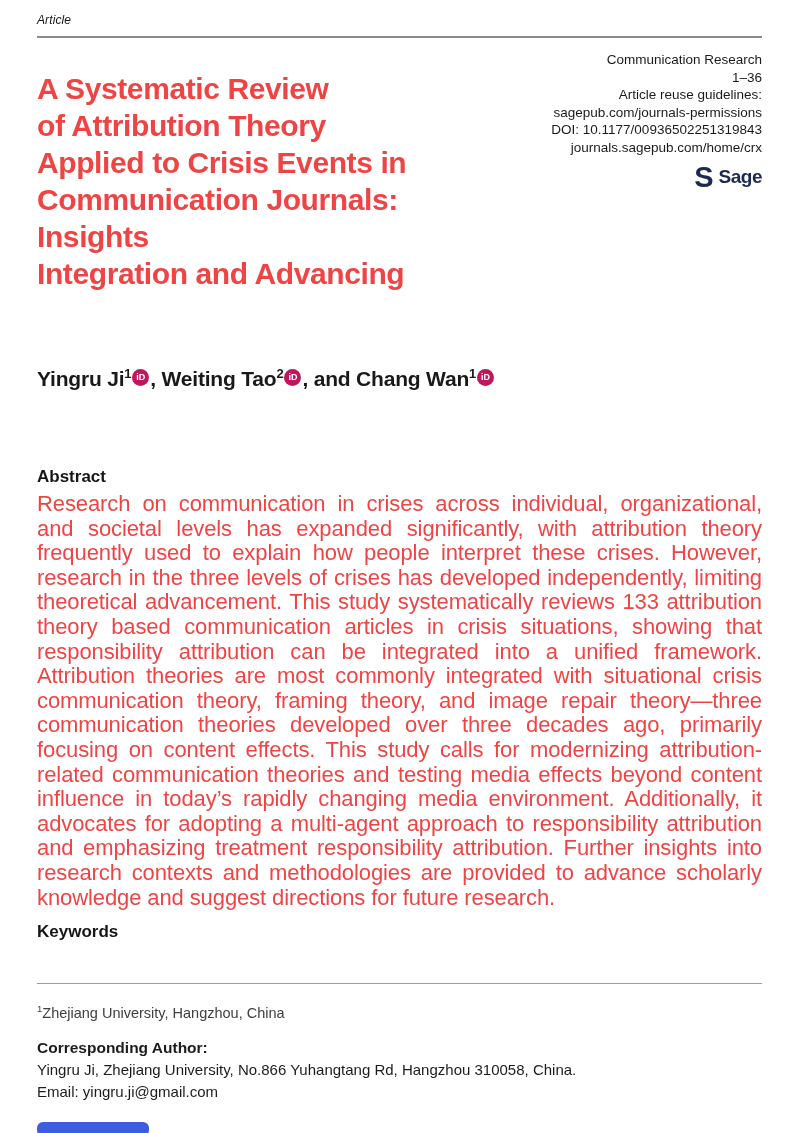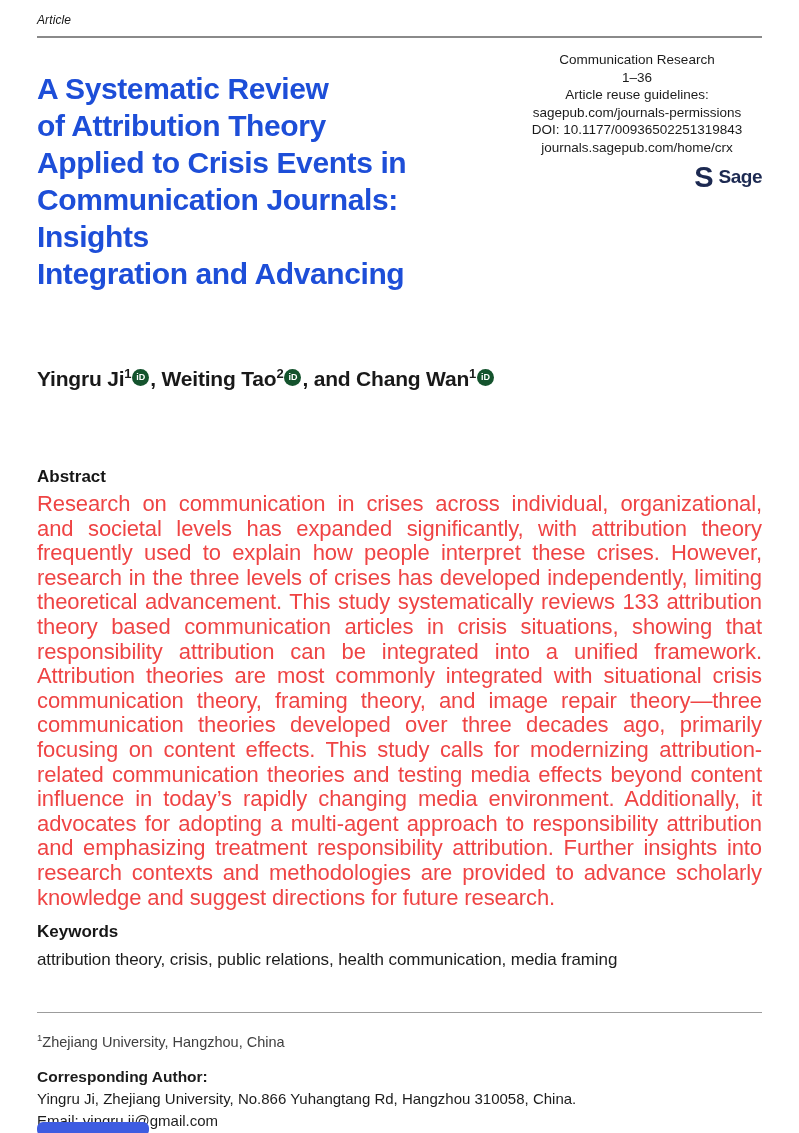--- a/index.html
+++ b/index.html
@@ -22,26 +22,26 @@
   }
   .kicker-rule {
     margin-top: 5px; height: 2px; background: #8a8a8a;
   }
 
   
   .head-row { margin-top: 13px; display: flex; justify-content: space-between; }
   .title {
     margin-top: 19px;
     font-size: 30px; line-height: 37px;
-    font-weight: bold; color: #1d4ed8;
+    font-weight: bold; color: #ef4444;
     letter-spacing: -0.4px;
     width: 440px;
   }
   .title span { display: block; }
-  .meta { text-align: center; font-size: 13.5px; line-height: 17.5px; color: #1b1b1b; width: 250px; flex-shrink: 0; }
+  .meta { text-align: right; font-size: 13.5px; line-height: 17.5px; color: #1b1b1b; width: 250px; flex-shrink: 0; }
   .meta .line { white-space: nowrap; }
   .sage-logo {
     margin-top: 6px;
     display: flex; align-items: center; justify-content: flex-end;
     color: #1c2951;
   }
   .sage-s {
     font-weight: 900; font-size: 29px; line-height: 30px;
     transform: scaleY(1.02);
     margin-right: 5px;
@@ -52,21 +52,21 @@
 
   
   .authors {
     margin-top: 68px;
     font-size: 21px; font-weight: bold; color: #191919;
     line-height: 28px; letter-spacing: -0.2px;
   }
   .authors sup { font-size: 13px; font-weight: bold; }
   .orcid-badge {
     display: inline-block; width: 17px; height: 17px;
-    background: #14532d; border-radius: 50%;
+    background: #be185d; border-radius: 50%;
     color: #ffffff; font-size: 9px; font-weight: bold;
     text-align: center; line-height: 17px;
     position: relative; top: -6px; margin: 0 1px 0 1px;
     letter-spacing: 0;
   }
 
   
   .abstract { margin-top: 73px; }
   .section-heading { font-size: 17px; font-weight: bold; color: #161616; line-height: 22px; }
   .abstract-text {
@@ -128,21 +128,20 @@
 
   <div class="authors"><span>Yingru Ji</span><sup>1</sup><span class="orcid-badge">iD</span><span>, </span><span>Weiting Tao</span><sup>2</sup><span class="orcid-badge">iD</span><span>, and </span><span>Chang Wan</span><sup>1</sup><span class="orcid-badge">iD</span></div>
 
   <div class="abstract">
     <h2 class="section-heading">Abstract</h2>
     <p class="abstract-text">Research on communication in crises across individual, organizational, and societal levels has expanded significantly, with attribution theory frequently used to explain how people interpret these crises. However, research in the three levels of crises has developed independently, limiting theoretical advancement. This study systematically reviews 133 attribution theory based communication articles in crisis situations, showing that responsibility attribution can be integrated into a unified framework. Attribution theories are most commonly integrated with situational crisis communication theory, framing theory, and image repair theory—three communication theories developed over three decades ago, primarily focusing on content effects. This study calls for modernizing attribution-related communication theories and testing media effects beyond content influence in today’s rapidly changing media environment. Additionally, it advocates for adopting a multi-agent approach to responsibility attribution and emphasizing treatment responsibility attribution. Further insights into research contexts and methodologies are provided to advance scholarly knowledge and suggest directions for future research.</p>
   </div>
 
   <div class="keywords">
     <h2 class="section-heading">Keywords</h2>
-    <p class="keywords-text">attribution theory, crisis, public relations, health communication, media framing</p>
   </div>
 
   <div class="foot-divider"></div>
 
   <div class="affiliations">
     <div><sup>1</sup><span>Zhejiang University, Hangzhou, China</span></div>
   </div>
 
   <div class="corresponding">
     <div class="corresponding-heading">Corresponding Author:</div>

